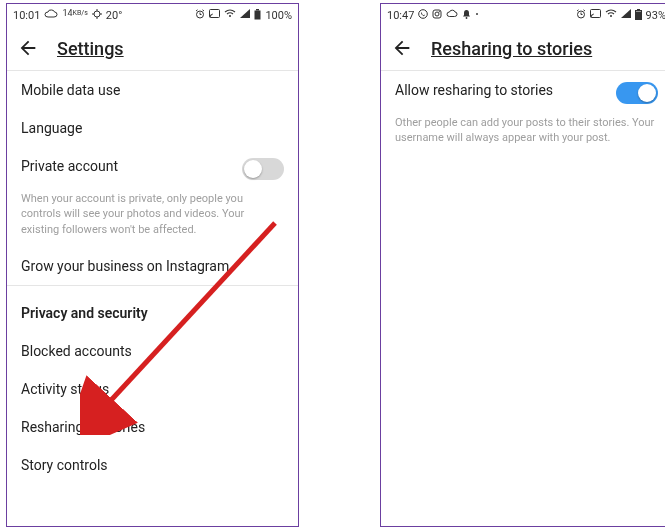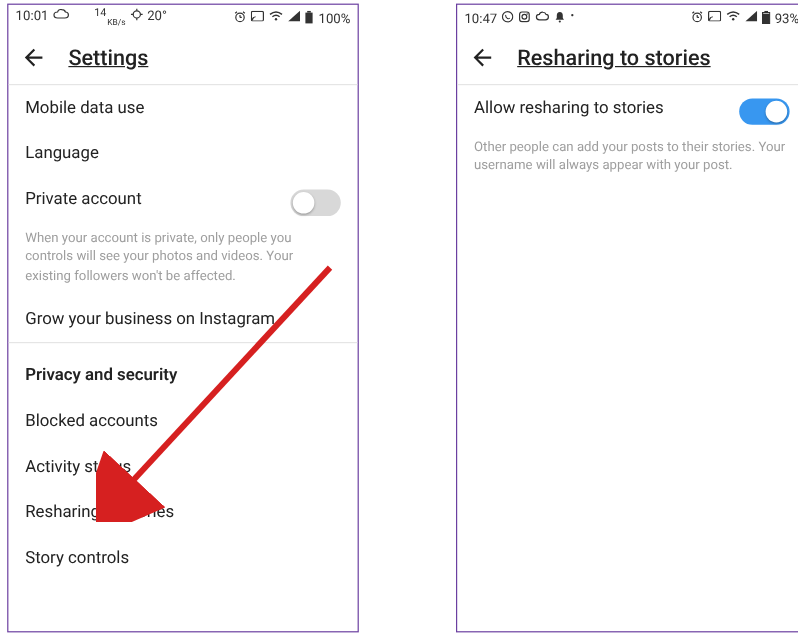--- a/index.html
+++ b/index.html
@@ -101,23 +101,23 @@
 
 <div class="phone" id="phone-left">
   <div class="statusbar">
     <div class="sb-left">
       <span>10:01</span>
       <span class="sb-ico">
           <svg width="14" height="10" viewBox="0 0 14 10">
             <path d="M4 8 Q1 8 1 5.5 Q1 3 4 3 Q4.5 0.5 7.5 1 Q10 1 10.5 3 Q13 3 13 5.5 Q13 8 10 8 Z" fill="none" stroke="#333" stroke-width="1"></path>
           </svg>
         </span>
-      <span style="font-size:9px; line-height:1; display:inline-flex; flex-direction:column; align-items:center;">
+      <span style="font-size:9px; line-height:1; display:inline-flex; flex-direction:row; align-items:center;">
           <span>14</span>
-          <span style="font-size:7px;margin-left:27px;">KB/s</span>
+          <span style="font-size:7px;">KB/s</span>
         </span>
       <span class="sb-ico">
           <svg width="10" height="10" viewBox="0 0 10 10">
             <circle cx="5" cy="5" r="3" fill="none" stroke="#333" stroke-width="1"></circle>
             <line x1="5" y1="0" x2="5" y2="2" stroke="#333"></line>
             <line x1="5" y1="8" x2="5" y2="10" stroke="#333"></line>
             <line x1="0" y1="5" x2="2" y2="5" stroke="#333"></line>
             <line x1="8" y1="5" x2="10" y2="5" stroke="#333"></line>
           </svg>
         </span>

